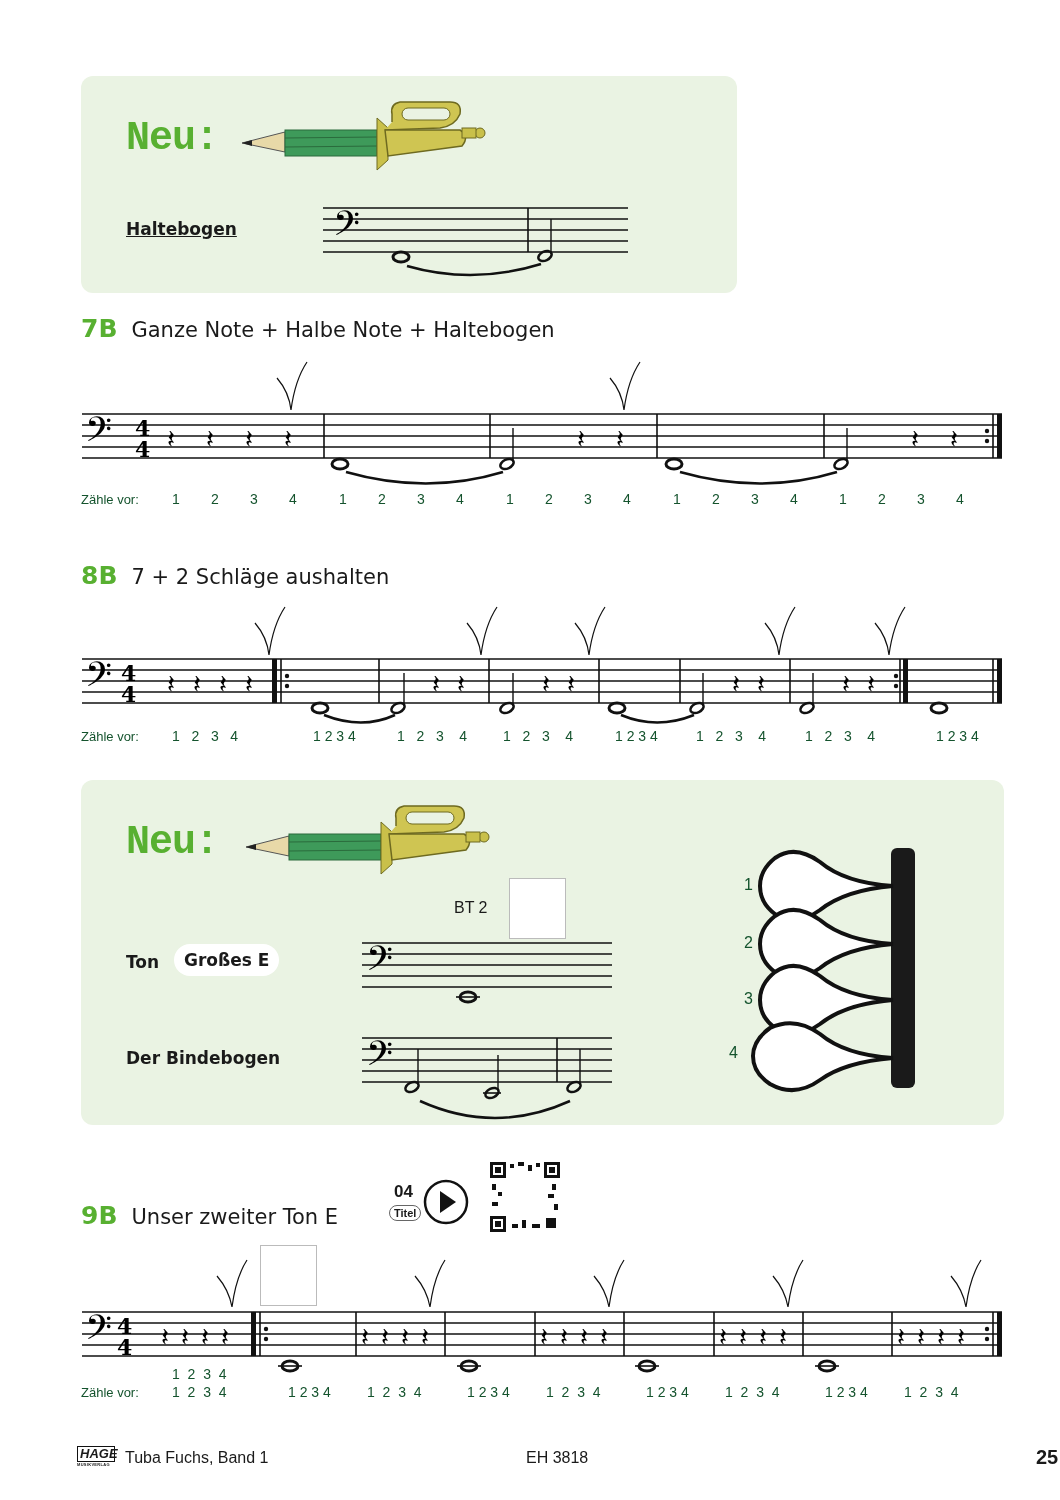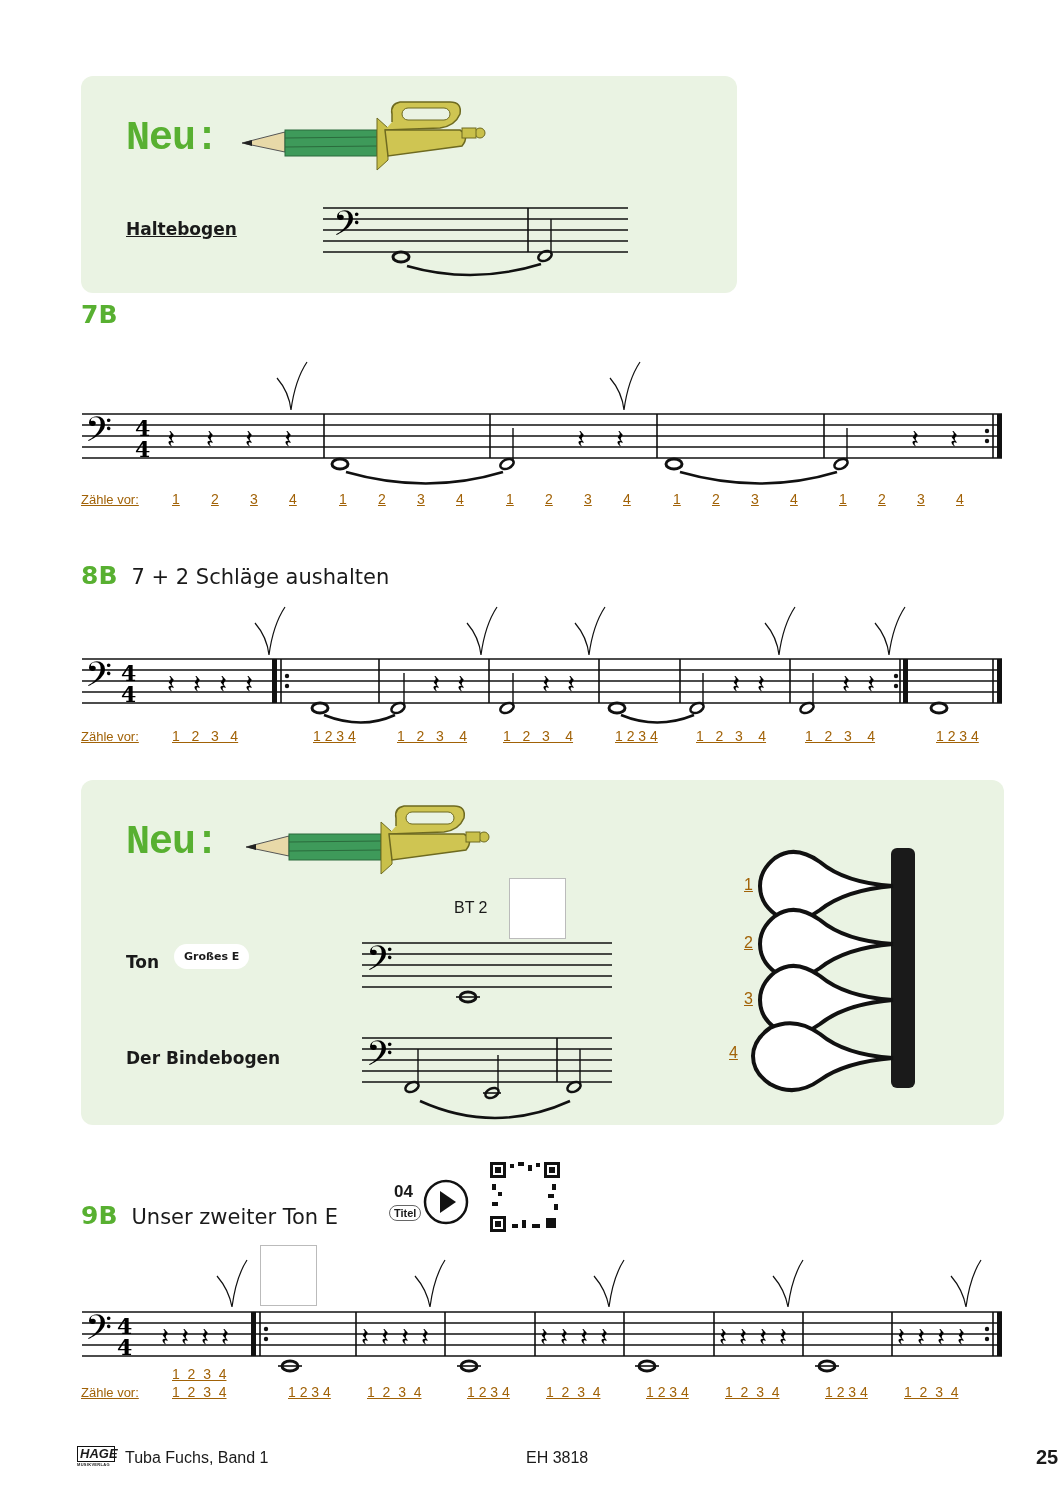--- a/index.html
+++ b/index.html
@@ -4,22 +4,22 @@
 <style>
   html,body{margin:0;padding:0;background:#fff;}
   body{width:1060px;height:1500px;position:relative;overflow:hidden;font-family:"Liberation Sans",sans-serif;color:#1a1a1a;}
   .abs{position:absolute;}
   .box{position:absolute;background:#eaf3e3;border-radius:12px;}
   .neu{position:absolute;font-family:Liberation Mono, monospace;font-weight:bold;color:#58b031;font-size:40px;letter-spacing:-1px;}
   .lbl{position:absolute;font-family:"DejaVu Sans",sans-serif;font-weight:bold;font-size:17px;color:#1a1a1a;}
   .ex-head{position:absolute;display:flex;align-items:baseline;gap:14px;}
   .ex-num{font-family:"DejaVu Sans",sans-serif;font-weight:bold;color:#58b031;font-size:25px;}
   .ex-title{font-family:"DejaVu Sans",sans-serif;font-size:21px;color:#1a1a1a;}
-  .count{position:absolute;font-family:"Liberation Sans",sans-serif;font-size:14px;color:#a16207;white-space:pre;text-decoration:underline;}
-  .pill{position:absolute;background:#fff;border-radius:16px;padding:6px 10px;font-family:"DejaVu Sans",sans-serif;font-weight:bold;font-size:11px;}
+  .count{position:absolute;font-family:"Liberation Sans",sans-serif;font-size:14px;color:#14532d;white-space:pre;}
+  .pill{position:absolute;background:#fff;border-radius:16px;padding:6px 10px;font-family:"DejaVu Sans",sans-serif;font-weight:bold;font-size:17px;}
   svg{position:absolute;overflow:visible;}
   .footer-t{position:absolute;font-family:"Liberation Sans",sans-serif;font-size:16px;}
 </style>
 </head>
 <body>
 
 <div class="box" style="left:81px;top:76px;width:656px;height:217px;"></div>
 <div class="neu" style="left:126px;top:116px;">Neu:</div>
 <svg style="left:240px;top:100px;" width="250" height="80" viewBox="0 0 250 80">
   <polygon points="2,43 45,32 45,52" fill="#e8d9a8" stroke="#555" stroke-width="1"></polygon>
@@ -44,22 +44,23 @@
       <line x1="40" y1="47" x2="345" y2="47"></line>
     <line x1="245" y1="3" x2="245" y2="47"></line>
   </g>
   <text x="50" y="37" font-size="42" font-family="DejaVu Serif, serif">𝄢</text>
   <ellipse cx="118" cy="52" rx="8" ry="5" fill="none" stroke="#111" stroke-width="3"></ellipse>
   <ellipse cx="262" cy="51" rx="7" ry="4.5" fill="none" stroke="#111" stroke-width="2.5" transform="rotate(-25 262 51)"></ellipse>
   <line x1="268" y1="49" x2="268" y2="14" stroke="#111" stroke-width="1.4"></line>
   <path d="M124,61 Q190,80 258,59" fill="none" stroke="#111" stroke-width="2.5"></path>
 </svg>
 
-<div class="ex-head" style="left:81px;top:300px;">
+<div class="ex-head" style="left:81px;top:314px;">
   <span class="ex-num">7B</span>
+  <span class="ex-title">Ganze Note + Halbe Note + Haltebogen</span>
 </div>
 <svg style="left:77px;top:360px;" width="930" height="110" viewBox="0 0 930 110">
   <g stroke="#111" stroke-width="1.6">
     <line x1="5" y1="54" x2="925" y2="54"></line>
       <line x1="5" y1="65" x2="925" y2="65"></line>
       <line x1="5" y1="76" x2="925" y2="76"></line>
       <line x1="5" y1="87" x2="925" y2="87"></line>
       <line x1="5" y1="98" x2="925" y2="98"></line>
     <line x1="247" y1="54" x2="247" y2="98"></line>
       <line x1="413" y1="54" x2="413" y2="98"></line>

